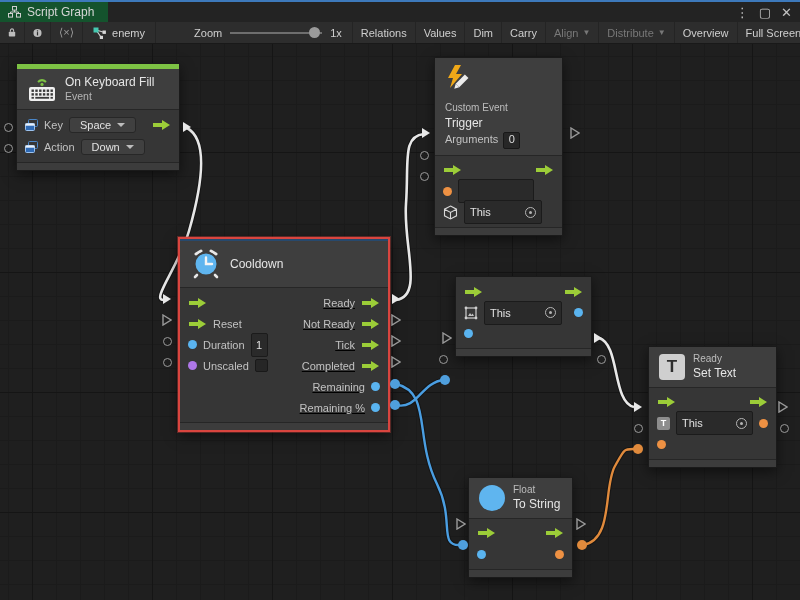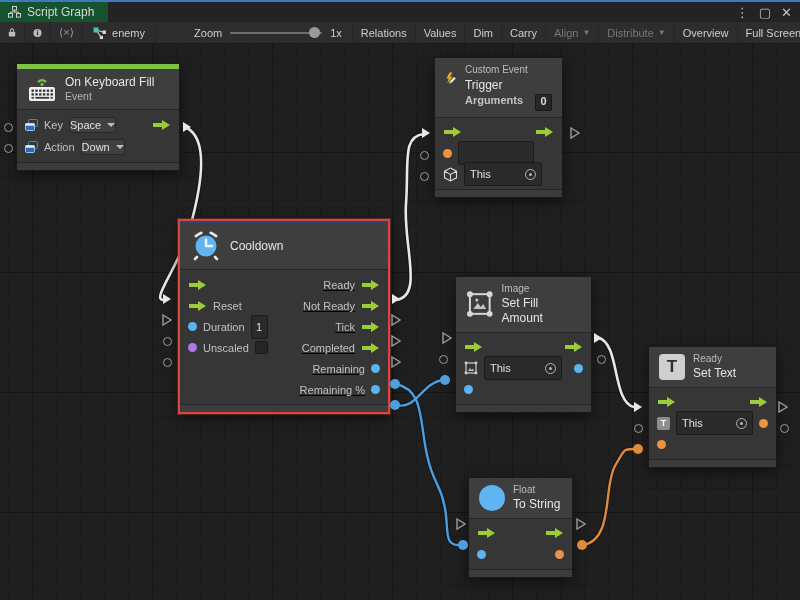--- a/index.html
+++ b/index.html
@@ -55,21 +55,21 @@
   .row.kb { height:22px; }
   .right { display:flex; align-items:center; gap:6px; margin-left:auto;text-decoration:underline; }
   .plabel { color:#c2c2c2; font-size:11px; white-space:nowrap; }
   .footer { height:8px; background:#3c3c3c; border-top:1px solid #262626; }
   .greenstrip { height:5px; background:#7dc244; }
   .bluestrip { height:2px; background:#27496d; }
 
   .field { background:#2a2a2a; border:1px solid #1b1b1b; border-radius:2px; color:#e0e0e0;
     font-size:11px; height:16px; display:flex; align-items:center; padding:11px 5px; }
   .dropdown { background:#404040; border:1px solid #272727; border-radius:3px; color:#e2e2e2;
-    font-size:11px; height:16px; display:flex; align-items:center; gap:6px; padding:0 0; }
+    font-size:11px; height:16px; display:flex; align-items:center; gap:6px; padding:0 10px; }
   .dd-caret { width:0; height:0; border-left:4px solid transparent; border-right:4px solid transparent;
     border-top:4px solid #bdbdbd; }
   .thisfield { width:78px; }
   .picker { margin-left:auto; width:11px; height:11px; border:1px solid #b5b5b5; border-radius:50%;
     display:flex; align-items:center; justify-content:center; }
   .picker::after { content:""; width:3px; height:3px; border-radius:50%; background:#b5b5b5; }
   .checkbox { width:13px; height:13px; background:#262626; border:1px solid #191919; border-radius:2px; }
   .argbox { width:17px; height:17px; background:#272727; border:1px solid #181818; border-radius:2px;
     color:#dedede; font-size:11px; display:flex; align-items:center; justify-content:center; }
 
@@ -237,32 +237,32 @@
         <div class="dropdown">
           <span>Down</span>
           <div class="dd-caret"></div>
         </div>
       </div>
     </div>
     <div class="footer"></div>
   </div>
 
   <div class="node" style="left:434px; top:13px; width:129px;">
-    <div class="hdr" style="align-items:flex-start;">
+    <div class="hdr" style="align-items:flex-start;flex-direction:column;">
       <svg width="26" height="30" viewBox="0 0 26 30">
         <polygon points="10,1 3,14 8,14 5,24 17,10 11,10 16,1" fill="#f0a818"></polygon>
         <g transform="rotate(45 16 18)">
           <rect x="13.5" y="10" width="5" height="13" fill="#ececec"></rect>
           <polygon points="13.5,23 18.5,23 16,27.5" fill="#ececec"></polygon>
         </g>
       </svg>
       <div class="txt" style="gap:1px;">
         <span class="cat">Custom Event</span>
         <span class="ttl">Trigger</span>
-        <span style="display:flex; gap:12px;font-weight:bold;">
+        <span style="display:flex; align-items:center; gap:5px;">
           <span class="plabel">Arguments</span>
           <span class="argbox">0</span>
         </span>
       </div>
     </div>
     <div class="body">
       <div class="row">
         <svg width="19" height="12" viewBox="0 0 19 12">
             <path d="M1 4 h9 V1 l8 5 -8 5 V8 H1 Z" fill="#9ccd38"></path>
           </svg>
@@ -282,21 +282,21 @@
         </svg>
         <div class="field thisfield">
           <span>This</span>
           <span class="picker"></span>
         </div>
       </div>
     </div>
     <div class="footer"></div>
   </div>
 
-  <div class="node selected" style="left:178px; top:175px; width:212px;">
+  <div class="node selected" style="left:178px; top:193px; width:212px;">
     <div class="bluestrip"></div>
     <div class="hdr" style="padding:7px 10px;">
       <svg width="32" height="32" viewBox="0 0 32 32">
         <path d="M6 6 L11 3" stroke="#e8e8e8" stroke-width="3" stroke-linecap="round"></path>
         <path d="M26 6 L21 3" stroke="#e8e8e8" stroke-width="3" stroke-linecap="round"></path>
         <path d="M7 27 L5 29 M25 27 L27 29" stroke="#e8e8e8" stroke-width="2.6" stroke-linecap="round"></path>
         <circle cx="16" cy="16" r="11.5" fill="#5fb5ef"></circle>
         <circle cx="16" cy="16" r="11.5" fill="none" stroke="#3d3d3d" stroke-width="2"></circle>
         <path d="M16 9.5 V16 H22" fill="none" stroke="#f4f4f4" stroke-width="2.4" stroke-linecap="round"></path>
       </svg>
@@ -358,35 +358,20 @@
         <div class="right">
           <span class="plabel">Remaining %</span>
           <div class="dot blue"></div>
         </div>
       </div>
     </div>
     <div class="footer"></div>
   </div>
 
   <div class="node" style="left:455px; top:232px; width:137px;">
-    <div class="hdr">
-      <svg width="28" height="28" viewBox="0 0 28 28">
-        <rect x="4" y="4" width="20" height="20" fill="none" stroke="#d8d8d8" stroke-width="2"></rect>
-        <circle cx="4" cy="4" r="3" fill="#d8d8d8"></circle>
-          <circle cx="24" cy="4" r="3" fill="#d8d8d8"></circle>
-        <circle cx="4" cy="24" r="3" fill="#d8d8d8"></circle>
-          <circle cx="24" cy="24" r="3" fill="#d8d8d8"></circle>
-        <path d="M7.5 19 L12 13 L15 17 L17.5 14 L20.5 19 Z" fill="#c4c4c4"></path>
-        <circle cx="11" cy="10" r="1.6" fill="#c4c4c4"></circle>
-      </svg>
-      <div class="txt">
-        <span class="cat">Image</span>
-        <span class="ttl">Set Fill Amount</span>
-      </div>
-    </div>
     <div class="body">
       <div class="row">
         <svg width="19" height="12" viewBox="0 0 19 12">
             <path d="M1 4 h9 V1 l8 5 -8 5 V8 H1 Z" fill="#9ccd38"></path>
           </svg>
         <div class="right">
           <svg width="19" height="12" viewBox="0 0 19 12">
               <path d="M1 4 h9 V1 l8 5 -8 5 V8 H1 Z" fill="#9ccd38"></path>
             </svg>
         </div>

